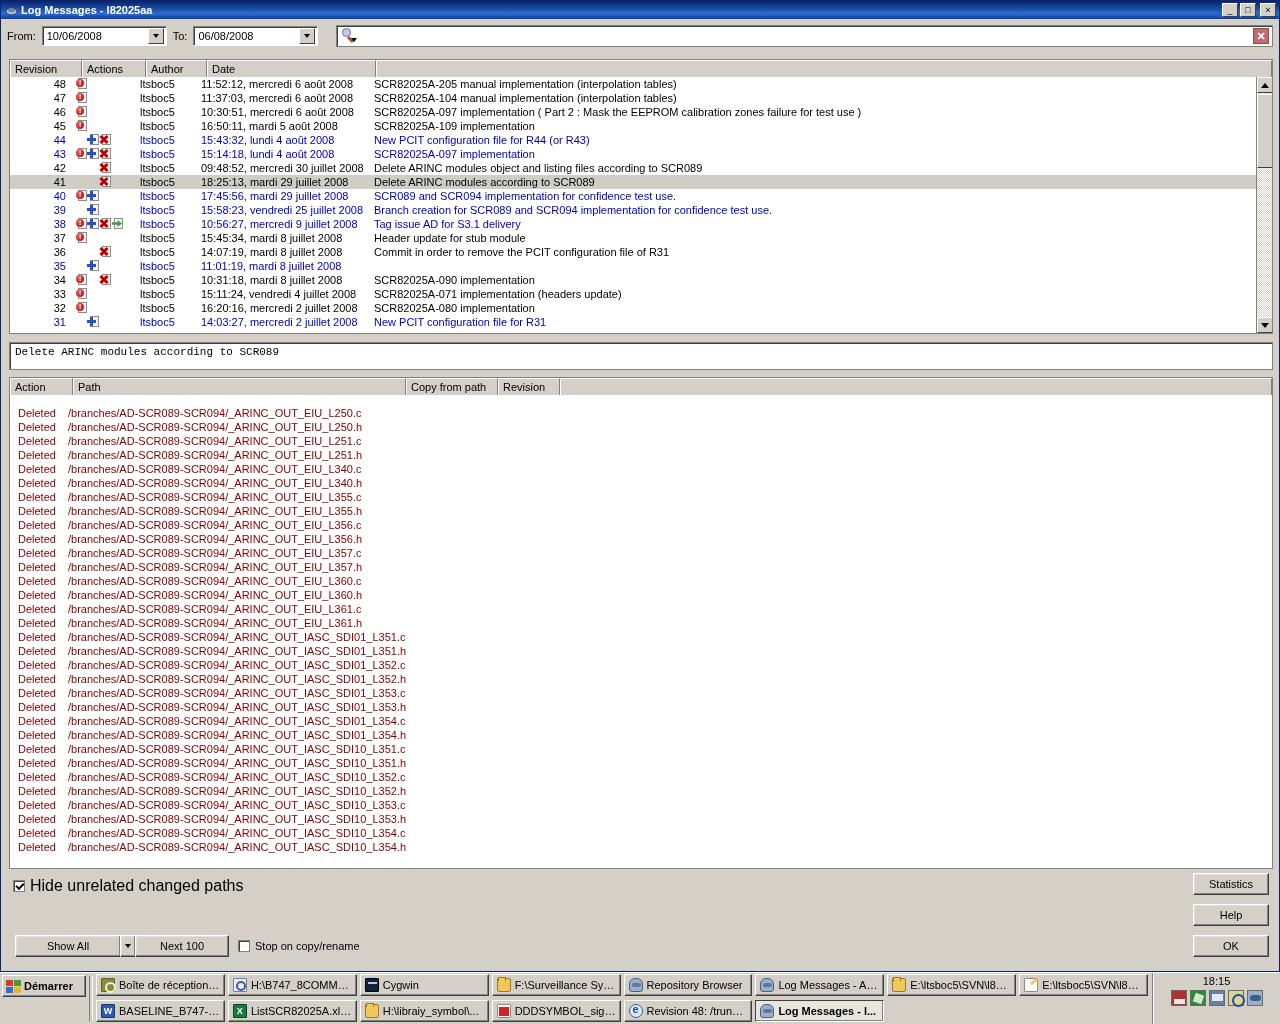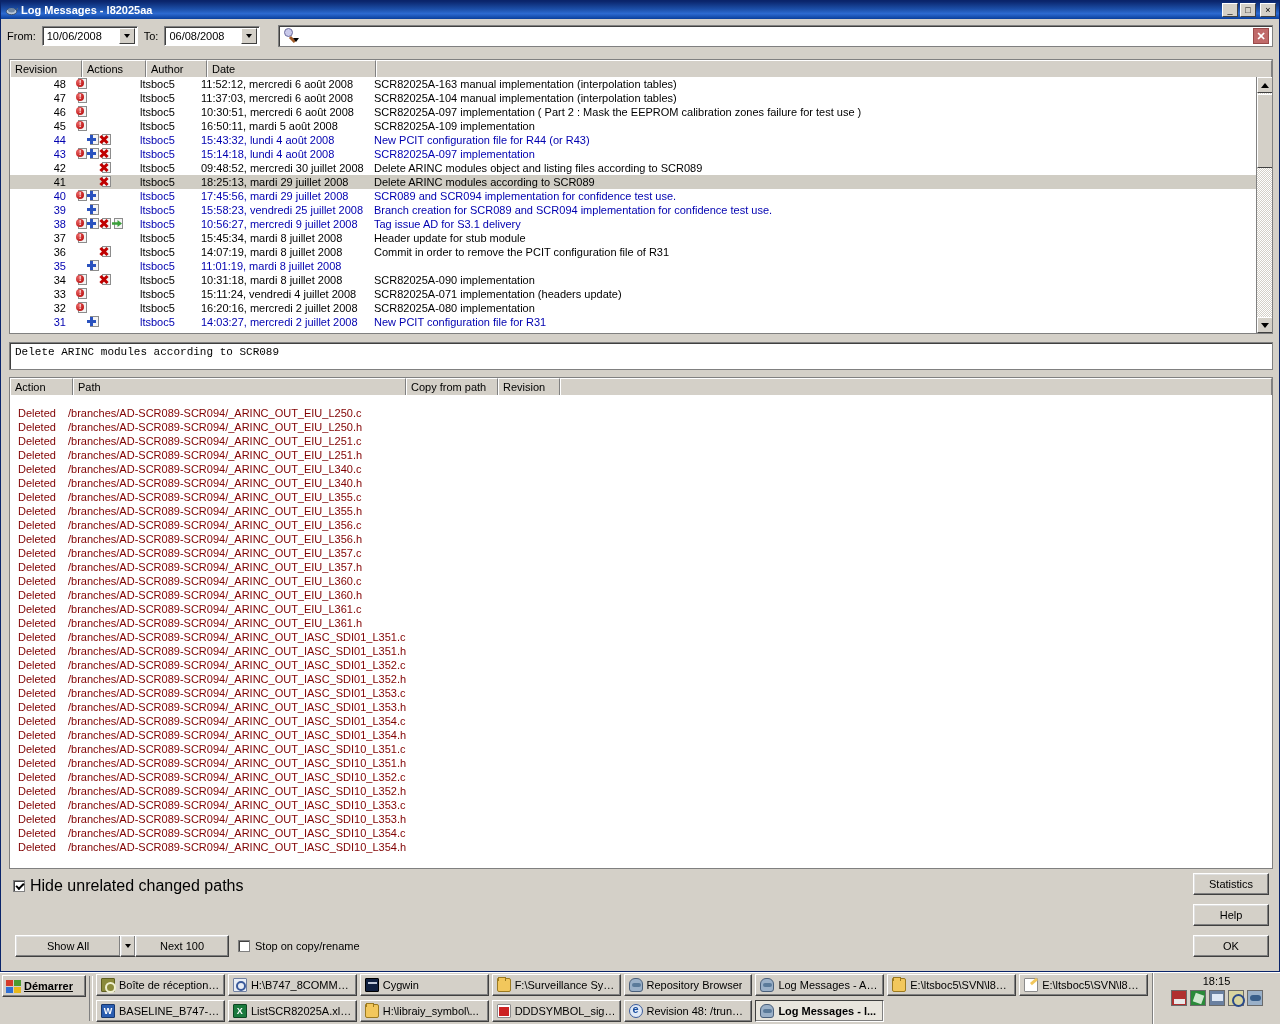--- a/index.html
+++ b/index.html
@@ -53,21 +53,21 @@
   
   #filterbar {
     height: 34px;
     display: flex; align-items: center;
     padding: 0 6px;
     gap: 6px;
   }
   .flabel { font-size: 11px; color: #000; }
   .date-combo {
     position: relative;
-    width: 96px; height: 20px;
+    width: 125px; height: 20px;
     background: #fff;
     border: 1px solid #808080;
     border-right-color: #fff; border-bottom-color: #fff;
     box-shadow: inset 1px 1px 0 #404040;
     display: flex; align-items: center;
   }
   .date-combo .dval {
     padding-left: 4px; font-size: 11px; flex: 1;
     white-space: nowrap;
   }
@@ -335,21 +335,20 @@
   #start-btn {
     width: 84px; height: 22px; margin: 2px 3px 0 2px;
     background: #d4d0c8;
     border: 1px solid #fff;
     border-right-color: #404040; border-bottom-color: #404040;
     box-shadow: inset -1px -1px 0 #808080;
     display: flex; align-items: center; gap: 3px;
     padding-left: 3px;
     font-weight: bold; font-size: 11px;
     flex: none;
-    text-decoration: underline;
   }
   .win-flag {
     width: 15px; height: 13px; flex: none;
     display: grid; grid-template-columns: 1fr 1fr; grid-template-rows: 1fr 1fr;
     gap: 1px;
   }
   .win-flag i { display: block; }
   .win-flag i:nth-child(1){background:#d43b2a;}
   .win-flag i:nth-child(2){background:#4a9b2f;}
   .win-flag i:nth-child(3){background:#2f6fd4;}
@@ -484,21 +483,21 @@
         <div class="log-row">
           <div class="c-rev">48</div>
           <div class="c-act">
             <span class="ic mod">
               <span class="pg"></span>
               <span class="dot"></span>
             </span>
           </div>
           <div class="c-auth">ltsboc5</div>
           <div class="c-date">11:52:12, mercredi 6 août 2008</div>
-          <div class="c-msg">SCR82025A-163 manual implementation (interpolation tables)</div>
+          <div class="c-msg">SCR82025A-205 manual implementation (interpolation tables)</div>
         </div>
         <div class="log-row">
           <div class="c-rev">47</div>
           <div class="c-act">
             <span class="ic mod">
               <span class="pg"></span>
               <span class="dot"></span>
             </span>
           </div>
           <div class="c-auth">ltsboc5</div>

